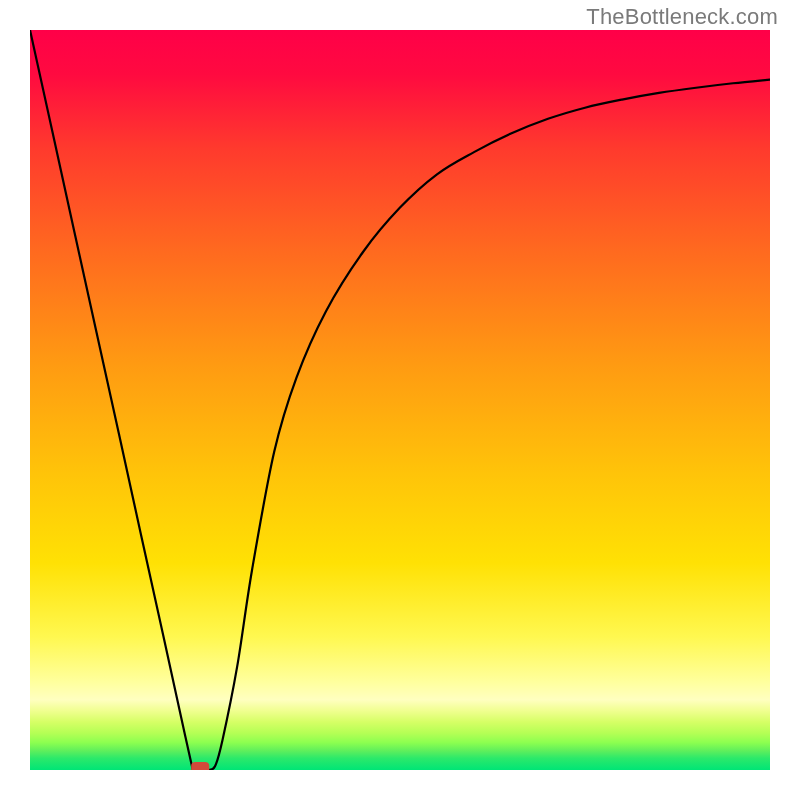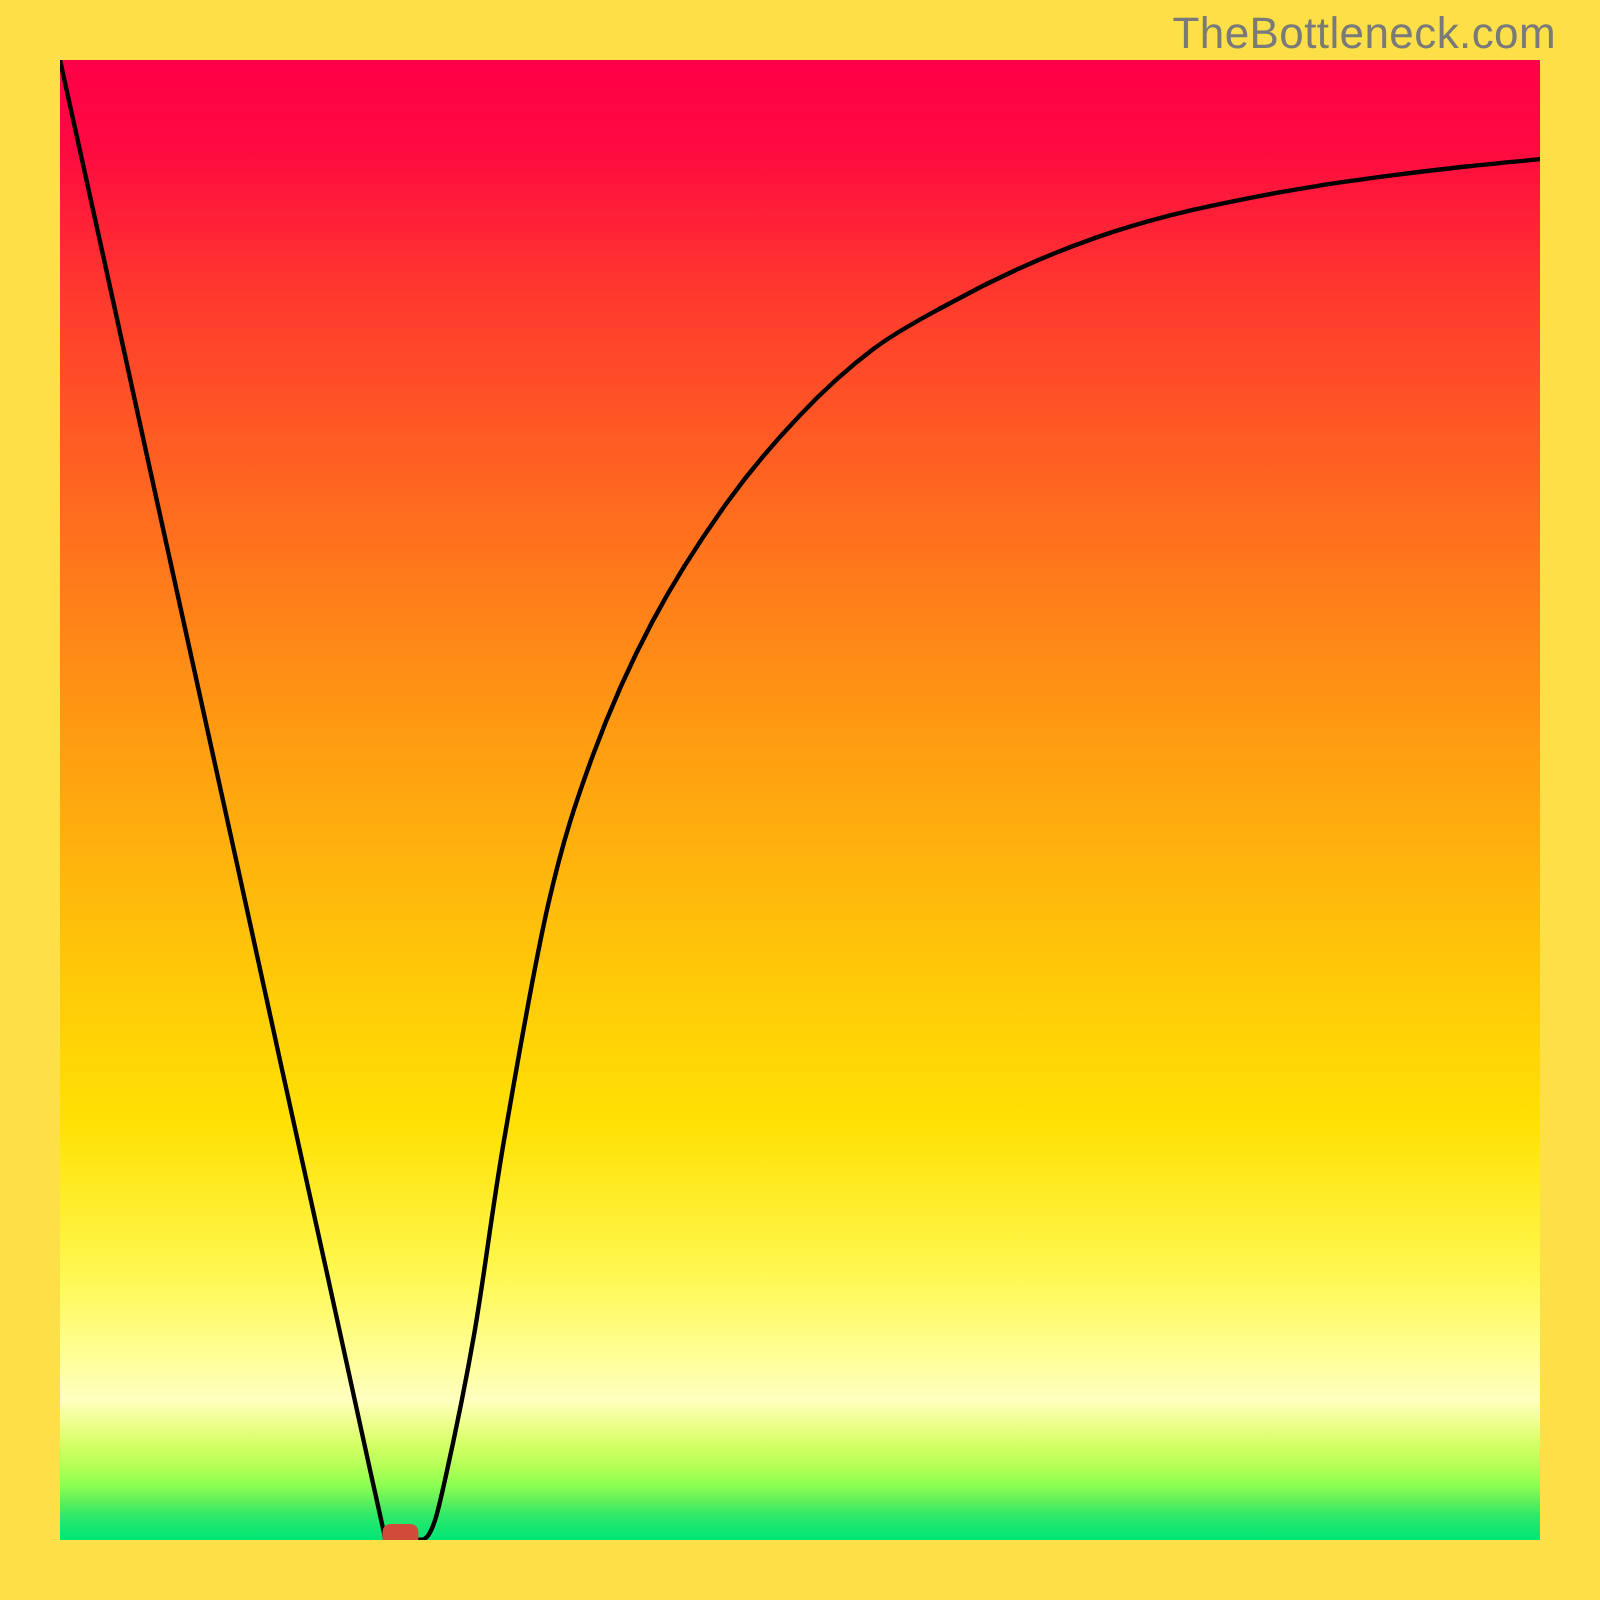--- a/index.html
+++ b/index.html
@@ -6,21 +6,21 @@
     margin: 0;
     padding: 0;
     width: 800px;
     height: 800px;
     background: #000000;
     overflow: hidden;
   }
   .outer {
     width: 800px;
     height: 800px;
-    background: #fde047;
+    background: #ffffff;
     position: relative;
   }
   .watermark {
     position: absolute;
     top: 4px;
     right: 22px;
     font-family: Arial, Helvetica, sans-serif;
     font-size: 22px;
     font-weight: 500;
     color: #7a7a7a;

